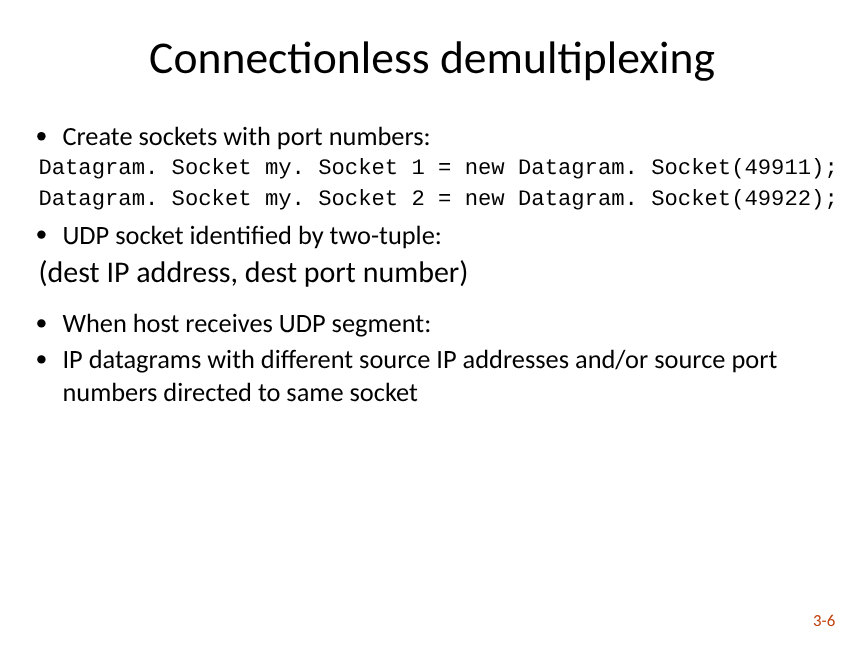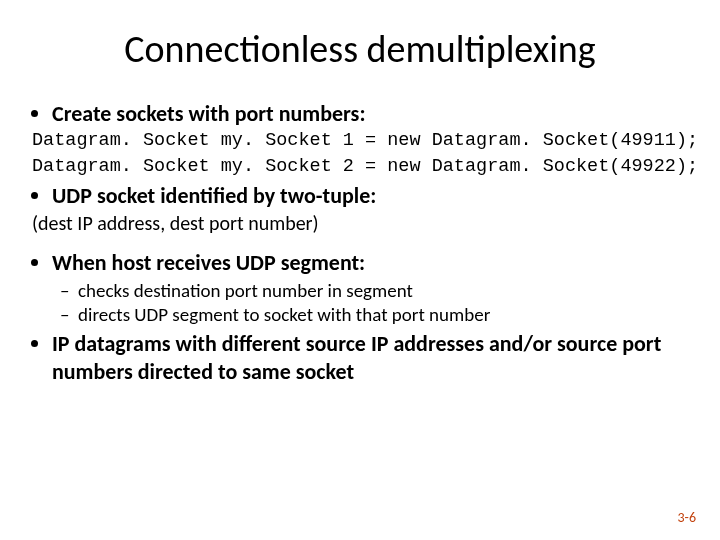--- a/index.html
+++ b/index.html
@@ -28,21 +28,20 @@
   }
   ul.top {
     list-style: disc;
     margin: 0 0 0 22px;
     padding: 0;
   }
   ul.top > li {
     font-size: 22px;
     line-height: 1.25;
     margin-bottom: 2px;
-    font-weight: bold;
   }
   ul.top > li.gap { margin-top: 14px; }
   ul.sub {
     list-style: none;
     margin: 2px 0 4px 30px;
     padding: 0;
   }
   ul.sub > li {
     font-size: 19px;
     line-height: 1.25;
@@ -52,21 +51,21 @@
   }
   .code {
     font-family: "Courier New", Courier, monospace;
     font-size: 18.5px;
     line-height: 1.2;
     margin: 2px 0 4px 2px;
     white-space: pre;
     text-align: center;
   }
   .note {
-    font-size: 20px;
+    font-size: 25px;
     margin: 2px 0 0 2px;
   }
   .pagenum {
     position: absolute;
     right: 24px;
     bottom: 14px;
     font-size: 14px;
     color: #c2410c;
   }
 </style>
@@ -86,24 +85,20 @@
 
   <ul class="top">
     <li>UDP socket identified by two-tuple:</li>
   </ul>
 
   <div class="note">(dest IP address, dest port number)</div>
 
   <ul class="top">
     <li class="gap">When host receives UDP segment:</li>
   </ul>
-  <ul class="sub">
-    <li>checks destination port number in segment</li>
-    <li>directs UDP segment to socket with that port number</li>
-  </ul>
 
   <ul class="top">
     <li>IP datagrams with different source IP addresses and/or source port numbers directed to same socket</li>
   </ul>
 
   <div class="pagenum">3-6</div>
 
 </div>
 
 </body></html>

